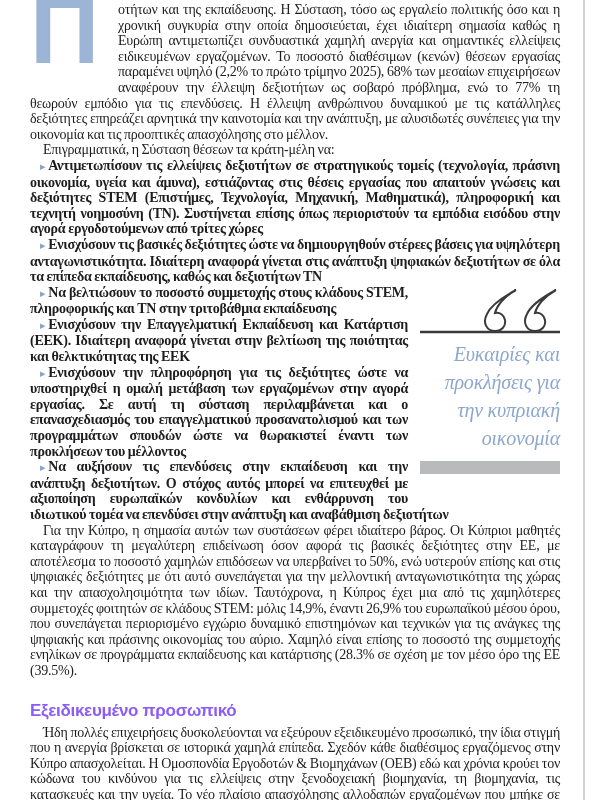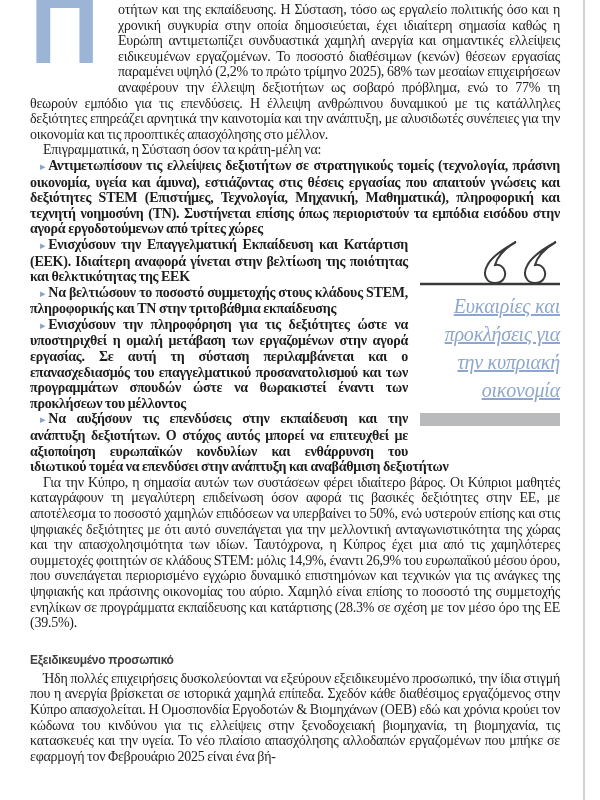--- a/index.html
+++ b/index.html
@@ -60,66 +60,66 @@
   }
   .quote-marks { display: block; }
   .quote-text {
     margin-top: 6px;
     font-style: italic;
     font-size: 20px;
     line-height: 28px;
     text-align: right;
     color: #8ca6cd;
     letter-spacing: -0.2px;
-    text-decoration: underline;
   }
   .gray-bar {
     margin-top: 9px;
     height: 13px;
     width: 100%;
     background: #b9babc;
   }
   h2.subheading {
     margin: 22px 0 4px 0;
     font-family: "Liberation Sans", sans-serif;
     font-weight: bold;
-    font-size: 12px;
+    font-size: 17px;
     letter-spacing: -0.3px;
-    color: #404040;
+    color: #8b5cf6;
   }
 </style>
 </head>
 <body>
 
 <div class="page">
 
   <p class="body-text">
     <span class="dropcap-box">
         <span class="dropcap">Π</span>
       </span><span>οτήτων και της εκπαίδευσης. Η Σύσταση, τόσο ως εργαλείο πολιτικής όσο και η χρονική συγκυρία στην οποία δημοσιεύεται, έχει ιδιαίτερη σημασία καθώς η Ευρώπη αντιμετωπίζει συνδυαστικά χαμηλή ανεργία και σημαντικές ελλείψεις ειδικευμένων εργαζομένων.  Το ποσοστό διαθέσιμων (κενών) θέσεων εργασίας παραμένει υψηλό (2,2% το πρώτο τρίμηνο 2025), 68% των μεσαίων επιχειρήσεων αναφέρουν την έλλειψη δεξιοτήτων ως σοβαρό πρόβλημα, ενώ το 77% τη θεωρούν εμπόδιο για τις επενδύσεις. Η έλλειψη ανθρώπινου δυναμικού με τις κατάλληλες δεξιότητες επηρεάζει αρνητικά την καινοτομία και την ανάπτυξη, με αλυσιδωτές συνέπειες για την οικονομία και τις προοπτικές απασχόλησης στο μέλλον.</span>
   </p>
 
-  <p class="body-text indent"><span>Επιγραμματικά, η Σύσταση όσον τα κράτη-μέλη να:</span></p>
+  <p class="body-text indent"><span>Επιγραμματικά, η Σύσταση θέσεων τα κράτη-μέλη να:</span></p>
 
   <p class="body-text bullet"><span class="bullet-marker">▸</span><span>Αντιμετωπίσουν τις ελλείψεις δεξιοτήτων σε στρατηγικούς τομείς (τεχνολογία, πράσινη οικονομία, υγεία και άμυνα), εστιάζοντας στις θέσεις εργασίας που απαιτούν γνώσεις και δεξιότητες STEM (Επιστήμες, Τεχνολογία, Μηχανική, Μαθηματικά), πληροφορική και τεχνητή νοημοσύνη (ΤΝ). Συστήνεται επίσης όπως περιοριστούν τα εμπόδια εισόδου στην αγορά εργοδοτούμενων από τρίτες χώρες</span></p>
 
+  <p class="body-text bullet"><span class="bullet-marker">▸</span><span>Ενισχύσουν τις βασικές δεξιότητες ώστε να δημιουργηθούν στέρεες βάσεις για υψηλότερη ανταγωνιστικότητα. Ιδιαίτερη αναφορά γίνεται στις ανάπτυξη ψηφιακών δεξιοτήτων σε όλα τα επίπεδα εκπαίδευσης, καθώς και δεξιοτήτων ΤΝ</span></p>
 
   <div class="quote-box">
     <svg class="quote-marks" width="140" height="47" viewBox="0 0 140 47">
       <path d="M96,3 C83,10 71,18 67,27 C62,36 67,44 75,44 C82,44 86,39 85,33 C84,28 80,25 75,26 C77,18 85,9 96,3 Z" fill="#ffffff" stroke="#3a3a3a" stroke-width="2"></path>
       <path d="M136,3 C123,10 111,18 107,27 C102,36 107,44 115,44 C122,44 126,39 125,33 C124,28 120,25 115,26 C117,18 125,9 136,3 Z" fill="#ffffff" stroke="#3a3a3a" stroke-width="2"></path>
       <line x1="0" y1="45" x2="140" y2="45" stroke="#3a3a3a" stroke-width="2.5"></line>
     </svg>
     <div class="quote-text">Ευκαιρίες και προκλήσεις για την κυπριακή οικονομία</div>
     <div class="gray-bar"></div>
   </div>
 
+  <p class="body-text bullet"><span class="bullet-marker">▸</span><span>Να βελτιώσουν το ποσοστό συμμετοχής στους κλάδους STEM, πληροφορικής και ΤΝ στην τριτοβάθμια εκπαίδευσης</span></p>
+
   <p class="body-text bullet"><span class="bullet-marker">▸</span><span>Ενισχύσουν την Επαγγελματική Εκπαίδευση και Κατάρτιση (ΕΕΚ). Ιδιαίτερη αναφορά γίνεται στην βελτίωση της ποιότητας και θελκτικότητας της ΕΕΚ</span></p>
-
-  <p class="body-text bullet"><span class="bullet-marker">▸</span><span>Να βελτιώσουν το ποσοστό συμμετοχής στους κλάδους STEM, πληροφορικής και ΤΝ στην τριτοβάθμια εκπαίδευσης</span></p>
 
   <p class="body-text bullet"><span class="bullet-marker">▸</span><span>Ενισχύσουν την πληροφόρηση για τις δεξιότητες ώστε να υποστηριχθεί η ομαλή μετάβαση των εργαζομένων στην αγορά εργασίας. Σε αυτή τη σύσταση περιλαμβάνεται και ο επανασχεδιασμός του επαγγελματικού προσανατολισμού και των προγραμμάτων σπουδών ώστε να θωρακιστεί έναντι των προκλήσεων του μέλλοντος</span></p>
 
   <p class="body-text bullet"><span class="bullet-marker">▸</span><span>Να αυξήσουν τις επενδύσεις στην εκπαίδευση και την ανάπτυξη δεξιοτήτων. Ο στόχος αυτός μπορεί να επιτευχθεί με αξιοποίηση ευρωπαϊκών κονδυλίων και ενθάρρυνση του ιδιωτικού τομέα να επενδύσει στην ανάπτυξη και αναβάθμιση δεξιοτήτων</span></p>
 
   <p class="body-text indent"><span>Για την Κύπρο, η σημασία αυτών των συστάσεων φέρει ιδιαίτερο βάρος. Οι Κύπριοι μαθητές καταγράφουν τη μεγαλύτερη επιδείνωση όσον αφορά τις βασικές δεξιότητες στην ΕΕ, με αποτέλεσμα το ποσοστό χαμηλών επιδόσεων να υπερβαίνει το 50%, ενώ υστερούν επίσης και στις ψηφιακές δεξιότητες με ότι αυτό συνεπάγεται για την μελλοντική ανταγωνιστικότητα της χώρας και την απασχολησιμότητα των ιδίων. Ταυτόχρονα, η Κύπρος έχει μια από τις χαμηλότερες συμμετοχές φοιτητών σε κλάδους STEM: μόλις 14,9%, έναντι 26,9% του ευρωπαϊκού μέσου όρου, που συνεπάγεται περιορισμένο εγχώριο δυναμικό επιστημόνων και τεχνικών για τις ανάγκες της ψηφιακής και πράσινης οικονομίας του αύριο. Χαμηλό είναι επίσης το ποσοστό της συμμετοχής ενηλίκων σε προγράμματα εκπαίδευσης και κατάρτισης (28.3% σε σχέση με τον μέσο όρο της ΕΕ (39.5%).</span></p>
 
   <h2 class="subheading">Εξειδικευμένο προσωπικό</h2>
 
   <p class="body-text indent"><span>Ήδη πολλές επιχειρήσεις δυσκολεύονται να εξεύρουν εξειδικευμένο προσωπικό, την ίδια στιγμή που η ανεργία βρίσκεται σε ιστορικά χαμηλά επίπεδα. Σχεδόν κάθε διαθέσιμος εργαζόμενος στην Κύπρο απασχολείται. Η Ομοσπονδία Εργοδοτών &amp; Βιομηχάνων (ΟΕΒ) εδώ και χρόνια κρούει τον κώδωνα του κινδύνου για τις ελλείψεις στην ξενοδοχειακή βιομηχανία, τη βιομηχανία, τις κατασκευές και την υγεία. Το νέο πλαίσιο απασχόλησης αλλοδαπών εργαζομένων που μπήκε σε εφαρμογή τον Φεβρουάριο 2025 είναι ένα βή-</span></p>

